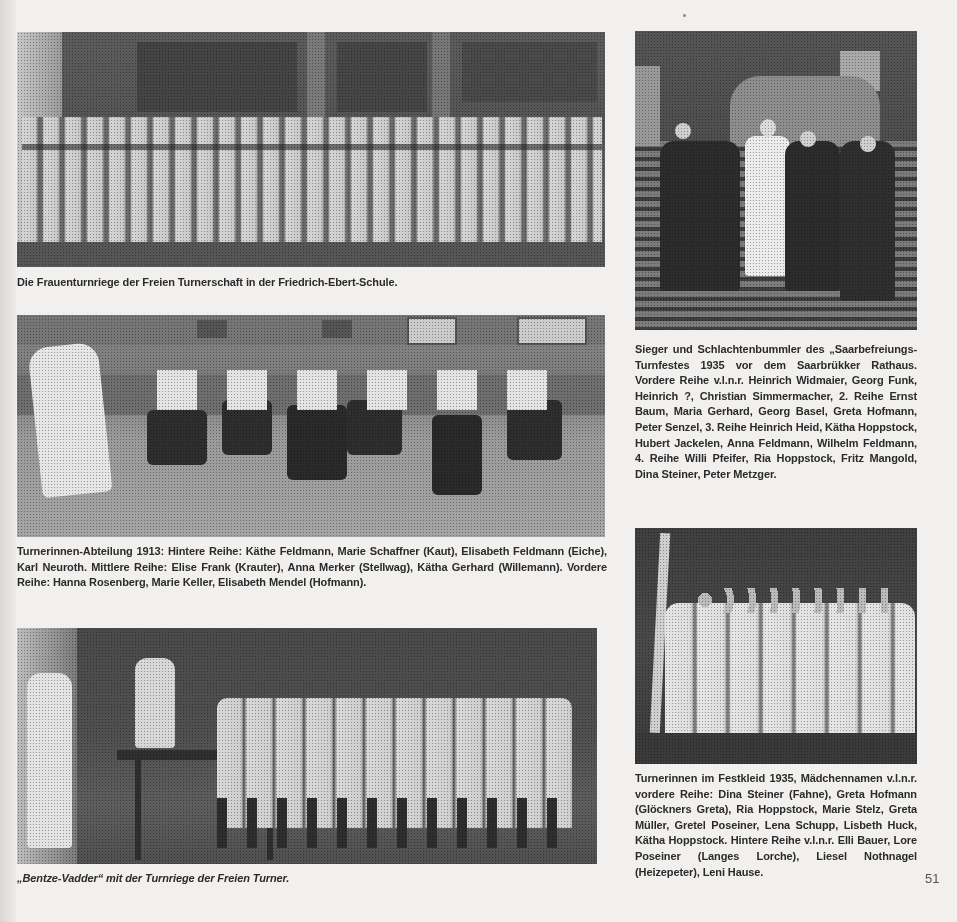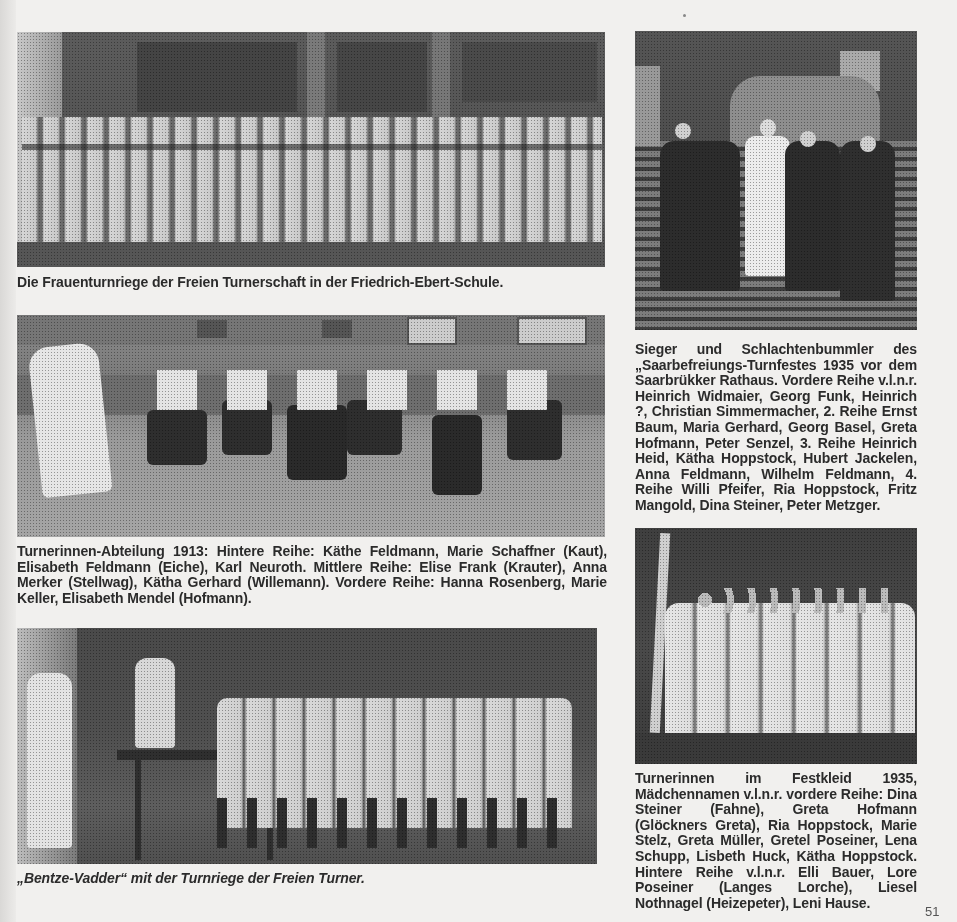--- a/index.html
+++ b/index.html
@@ -18,26 +18,26 @@
     background-color:#5a5a5a;
   }
   .halftone {
     position:absolute; inset:0;
     background-image:radial-gradient(circle, rgba(0,0,0,0.35) 0.6px, transparent 0.9px);
     background-size:3px 3px;
     pointer-events:none;
   }
   .shape { position:absolute; }
   .caption {
-    position:absolute; font-weight:bold; font-size:14px; line-height:15.6px;
+    position:absolute; font-weight:bold; font-size:11px; line-height:15.6px;
     color:#2b2b2b; letter-spacing:-0.1px;
   }
   .caption-right { text-align:justify; text-align-last:left; }
   .page-number {
-    position:absolute; left:925px; top:871px; font-size:13px; color:#555;margin-top:33px;
+    position:absolute; left:925px; top:871px; font-size:13px; color:#555;
   }
   .dot { position:absolute; width:3px; height:3px; background:#888; border-radius:50%; }
 </style>
 </head>
 <body>
 
 <div class="gutter"></div>
 <div class="dot" style="left:683px;top:14px;"></div>
 
 <div class="photo" style="left:17px;top:32px;width:588px;height:235px;background:linear-gradient(to bottom,#5c5c5c 0%,#555 40%,#6a6a6a 75%,#4a4a4a 100%);">

